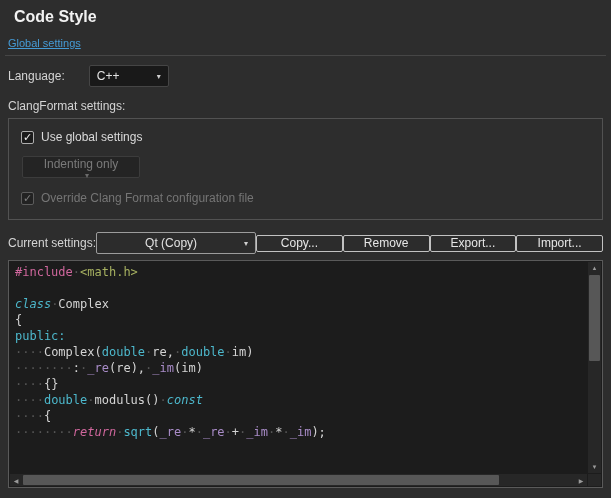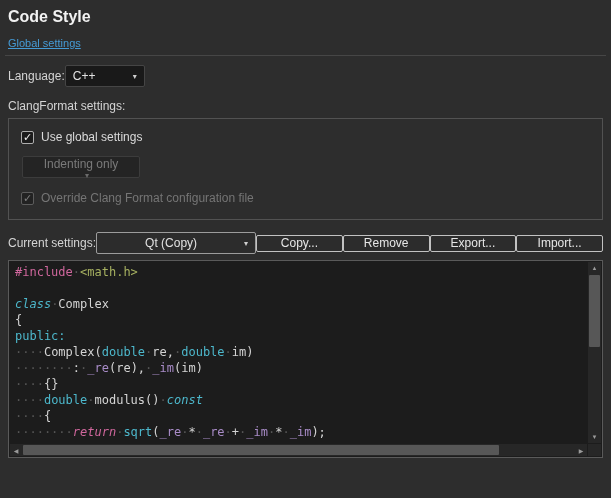--- a/index.html
+++ b/index.html
@@ -4,25 +4,25 @@
 <style>
   html,body{margin:0;padding:0;}
   body{
     width:611px;height:498px;overflow:hidden;
     background:var(--bg,#2d2d2d);
     color:var(--text,#d8d8d8);
     font-family:"Liberation Sans","DejaVu Sans",sans-serif;
     font-size:12px;
   }
   .page{padding:6px 8px 0 8px;}
-  .page-title{font-size:16px;font-weight:bold;color:#f2f2f2;margin:2px 0 10px 0;}
+  .page-title{font-size:16px;font-weight:bold;color:#f2f2f2;margin:2px 0 10px 6px;}
   .link{color:var(--link,#459bd6);text-decoration:underline;font-size:11px;display:inline-block;margin-bottom:4px;cursor:pointer;}
   .separator{border-top:1px solid #464646;margin:2px -3px 9px -3px;height:0;}
   .row{display:flex;align-items:center;}
-  .language-row{gap:0;margin:0 0 12px 0;}
+  .language-row{gap:24px;margin:0 0 12px 0;}
   .field-label{color:#d4d4d4;white-space:nowrap;}
   .combo{
     display:inline-flex;align-items:center;justify-content:space-between;
     height:22px;padding:0 7px;border-radius:2px;box-sizing:border-box;
     background:#191919;border:1px solid #454545;color:#e2e2e2;cursor:pointer;white-space:nowrap;
   }
   .combo .arrow{font-size:8px;color:#cfcfcf;margin-left:12px;}
   .combo-language{min-width:80px;}
   .group-label{margin:0 0 5px 0;color:#d4d4d4;}
   .groupbox{border:1px solid #525252;padding:11px 12px 14px 12px;margin:0 0 12px 0;}
@@ -38,21 +38,21 @@
   .check-row.disabled{cursor:default;}
   .check-row.disabled .checkbox{border-color:#5c5c5c;color:#7e7e7e;background:#222222;}
   .check-row.disabled .check-label{color:#757575;}
   .current-row{margin:0 0 6px 0;}
   .combo-current{min-width:160px;background:#2c2c2c;border-color:#9c9c9c;flex:0 0 auto;padding-left:48px;}
   .btn{
     flex:1;height:17px;background:#2c2c2c;border:1px solid #c2c2c2;border-radius:2px;
     color:#e6e6e6;font-family:inherit;font-size:12px;cursor:pointer;padding:0;
   }
   .editor{
-    position:relative;height:198px;margin:0 0 7px 0;box-sizing:border-box;
+    position:relative;height:228px;margin:0 0 7px 0;box-sizing:border-box;
     background:var(--editor-bg,#1c1c1c);border:1px solid #5a5a5a;overflow:hidden;
   }
   .code-lines{
     position:absolute;top:3px;left:6px;right:17px;bottom:14px;
     font-family:"DejaVu Sans Mono","Liberation Mono",monospace;
     font-size:12px;line-height:16px;white-space:pre;overflow:hidden;
   }
   .tok-pp{color:var(--syn-preproc,#d0679d);}
   .tok-inc{color:var(--syn-include,#a6b060);}
   .tok-kw{color:var(--syn-keyword,#4db8cc);}

